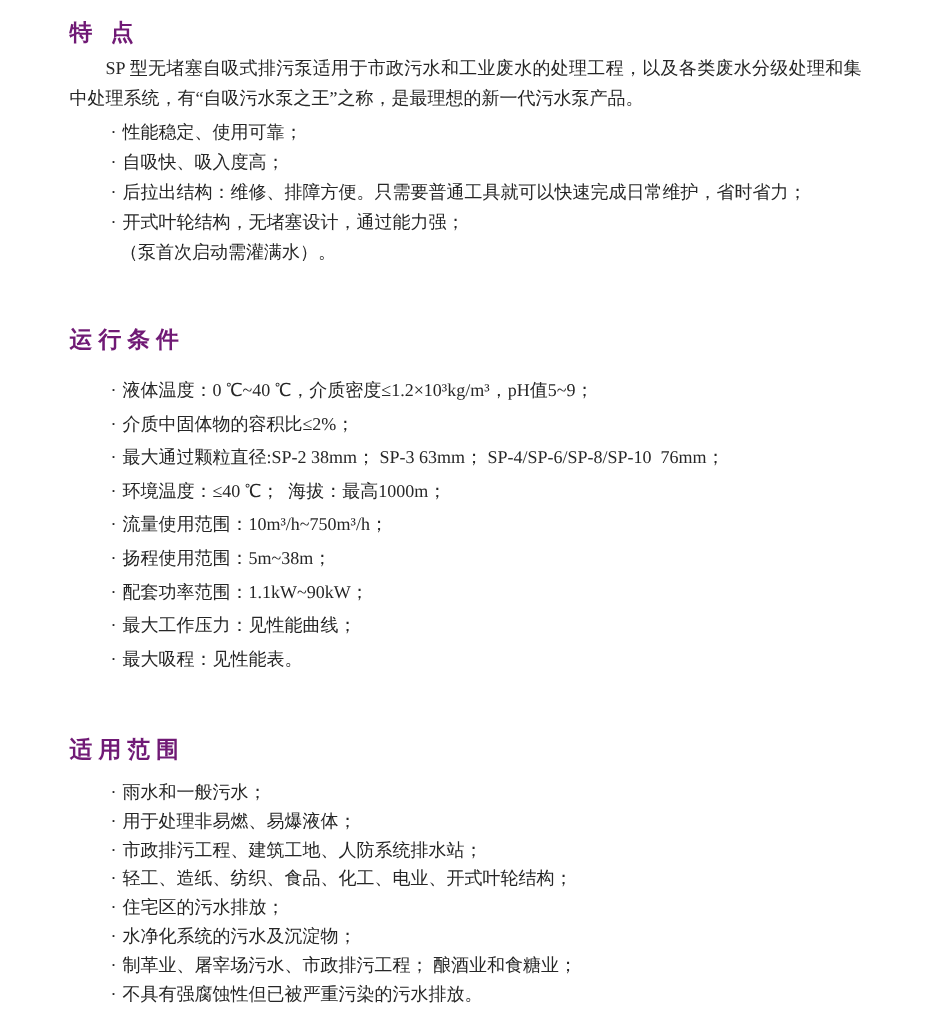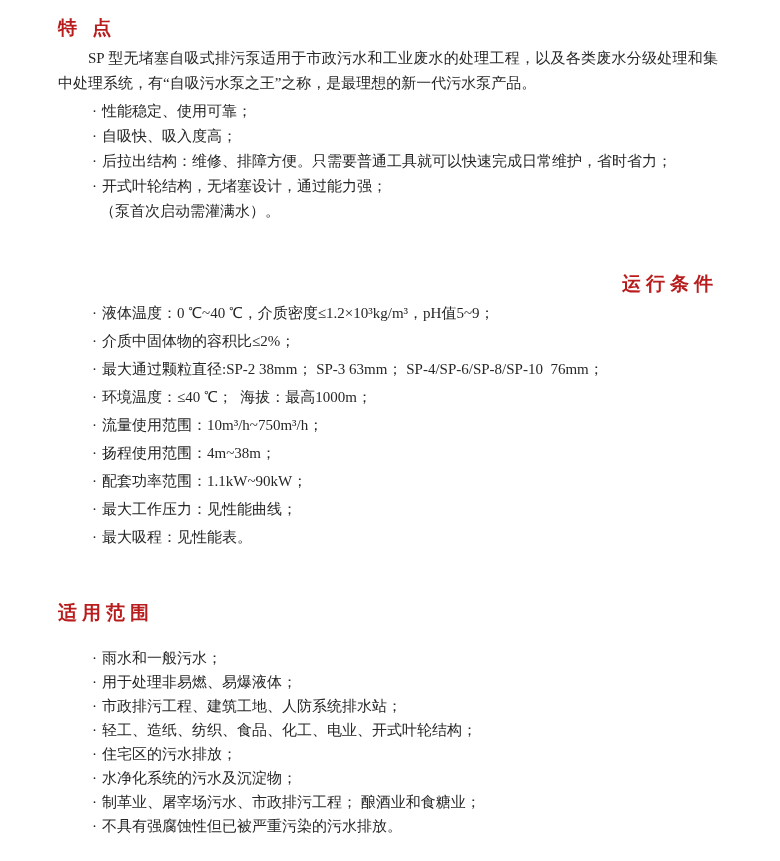--- a/index.html
+++ b/index.html
@@ -19,21 +19,21 @@
     font-family: "Liberation Serif", "DejaVu Serif", serif;
     font-size: 15px;
   }
   .section { margin: 0; }
   .section-heading {
     margin: 0;
     font-family: "Liberation Sans", "DejaVu Sans", sans-serif;
     font-weight: bold;
     font-size: 19px;
     letter-spacing: 5px;
-    color: #b91c1c;
+    color: #701a75;
     line-height: 1.2;
   }
   .features .section-heading { margin-bottom: 6px; }
   .intro {
     margin: 0 0 7px 0;
     text-indent: 2em;
     text-align: justify;
     line-height: 25px;
     white-space: pre-wrap;
   }
@@ -56,25 +56,25 @@
     color: #262626;
   }
   .note-line {
     margin: 0 0 0 42px;
     line-height: 16px;
     white-space: pre-wrap;
   }
   .conditions {
     margin-top: 54px;
   }
-  .conditions .section-heading { margin-bottom: 9px; text-align: right; }
+  .conditions .section-heading { margin-bottom: 22px; }
   .scope {
     margin-top: 57px;
   }
-  .scope .section-heading { margin-bottom: 26px; }
+  .scope .section-heading { margin-bottom: 16px; }
 </style>
 </head>
 <body>
 
 <div class="page">
 
   <section class="section features">
     <h2 class="section-heading">特 点</h2>
     <p class="intro">SP 型无堵塞自吸式排污泵适用于市政污水和工业废水的处理工程，以及各类废水分级处理和集中处理系统，有“自吸污水泵之王”之称，是最理想的新一代污水泵产品。</p>
     <ul class="bullet-list">
@@ -87,21 +87,21 @@
   </section>
 
   <section class="section conditions">
     <h2 class="section-heading">运行条件</h2>
     <ul class="bullet-list">
       <li><span class="bullet-dot">·</span><span>液体温度：0 ℃~40 ℃，介质密度≤1.2×10³kg/m³，pH值5~9；</span></li>
       <li><span class="bullet-dot">·</span><span>介质中固体物的容积比≤2%；</span></li>
       <li><span class="bullet-dot">·</span><span>最大通过颗粒直径:SP-2 38mm； SP-3 63mm； SP-4/SP-6/SP-8/SP-10  76mm；</span></li>
       <li><span class="bullet-dot">·</span><span>环境温度：≤40 ℃；  海拔：最高1000m；</span></li>
       <li><span class="bullet-dot">·</span><span>流量使用范围：10m³/h~750m³/h；</span></li>
-      <li><span class="bullet-dot">·</span><span>扬程使用范围：4m~38m；</span></li>
+      <li><span class="bullet-dot">·</span><span>扬程使用范围：5m~38m；</span></li>
       <li><span class="bullet-dot">·</span><span>配套功率范围：1.1kW~90kW；</span></li>
       <li><span class="bullet-dot">·</span><span>最大工作压力：见性能曲线；</span></li>
       <li><span class="bullet-dot">·</span><span>最大吸程：见性能表。</span></li>
     </ul>
   </section>
 
   <section class="section scope">
     <h2 class="section-heading">适用范围</h2>
     <ul class="bullet-list">
       <li><span class="bullet-dot">·</span><span>雨水和一般污水；</span></li>

